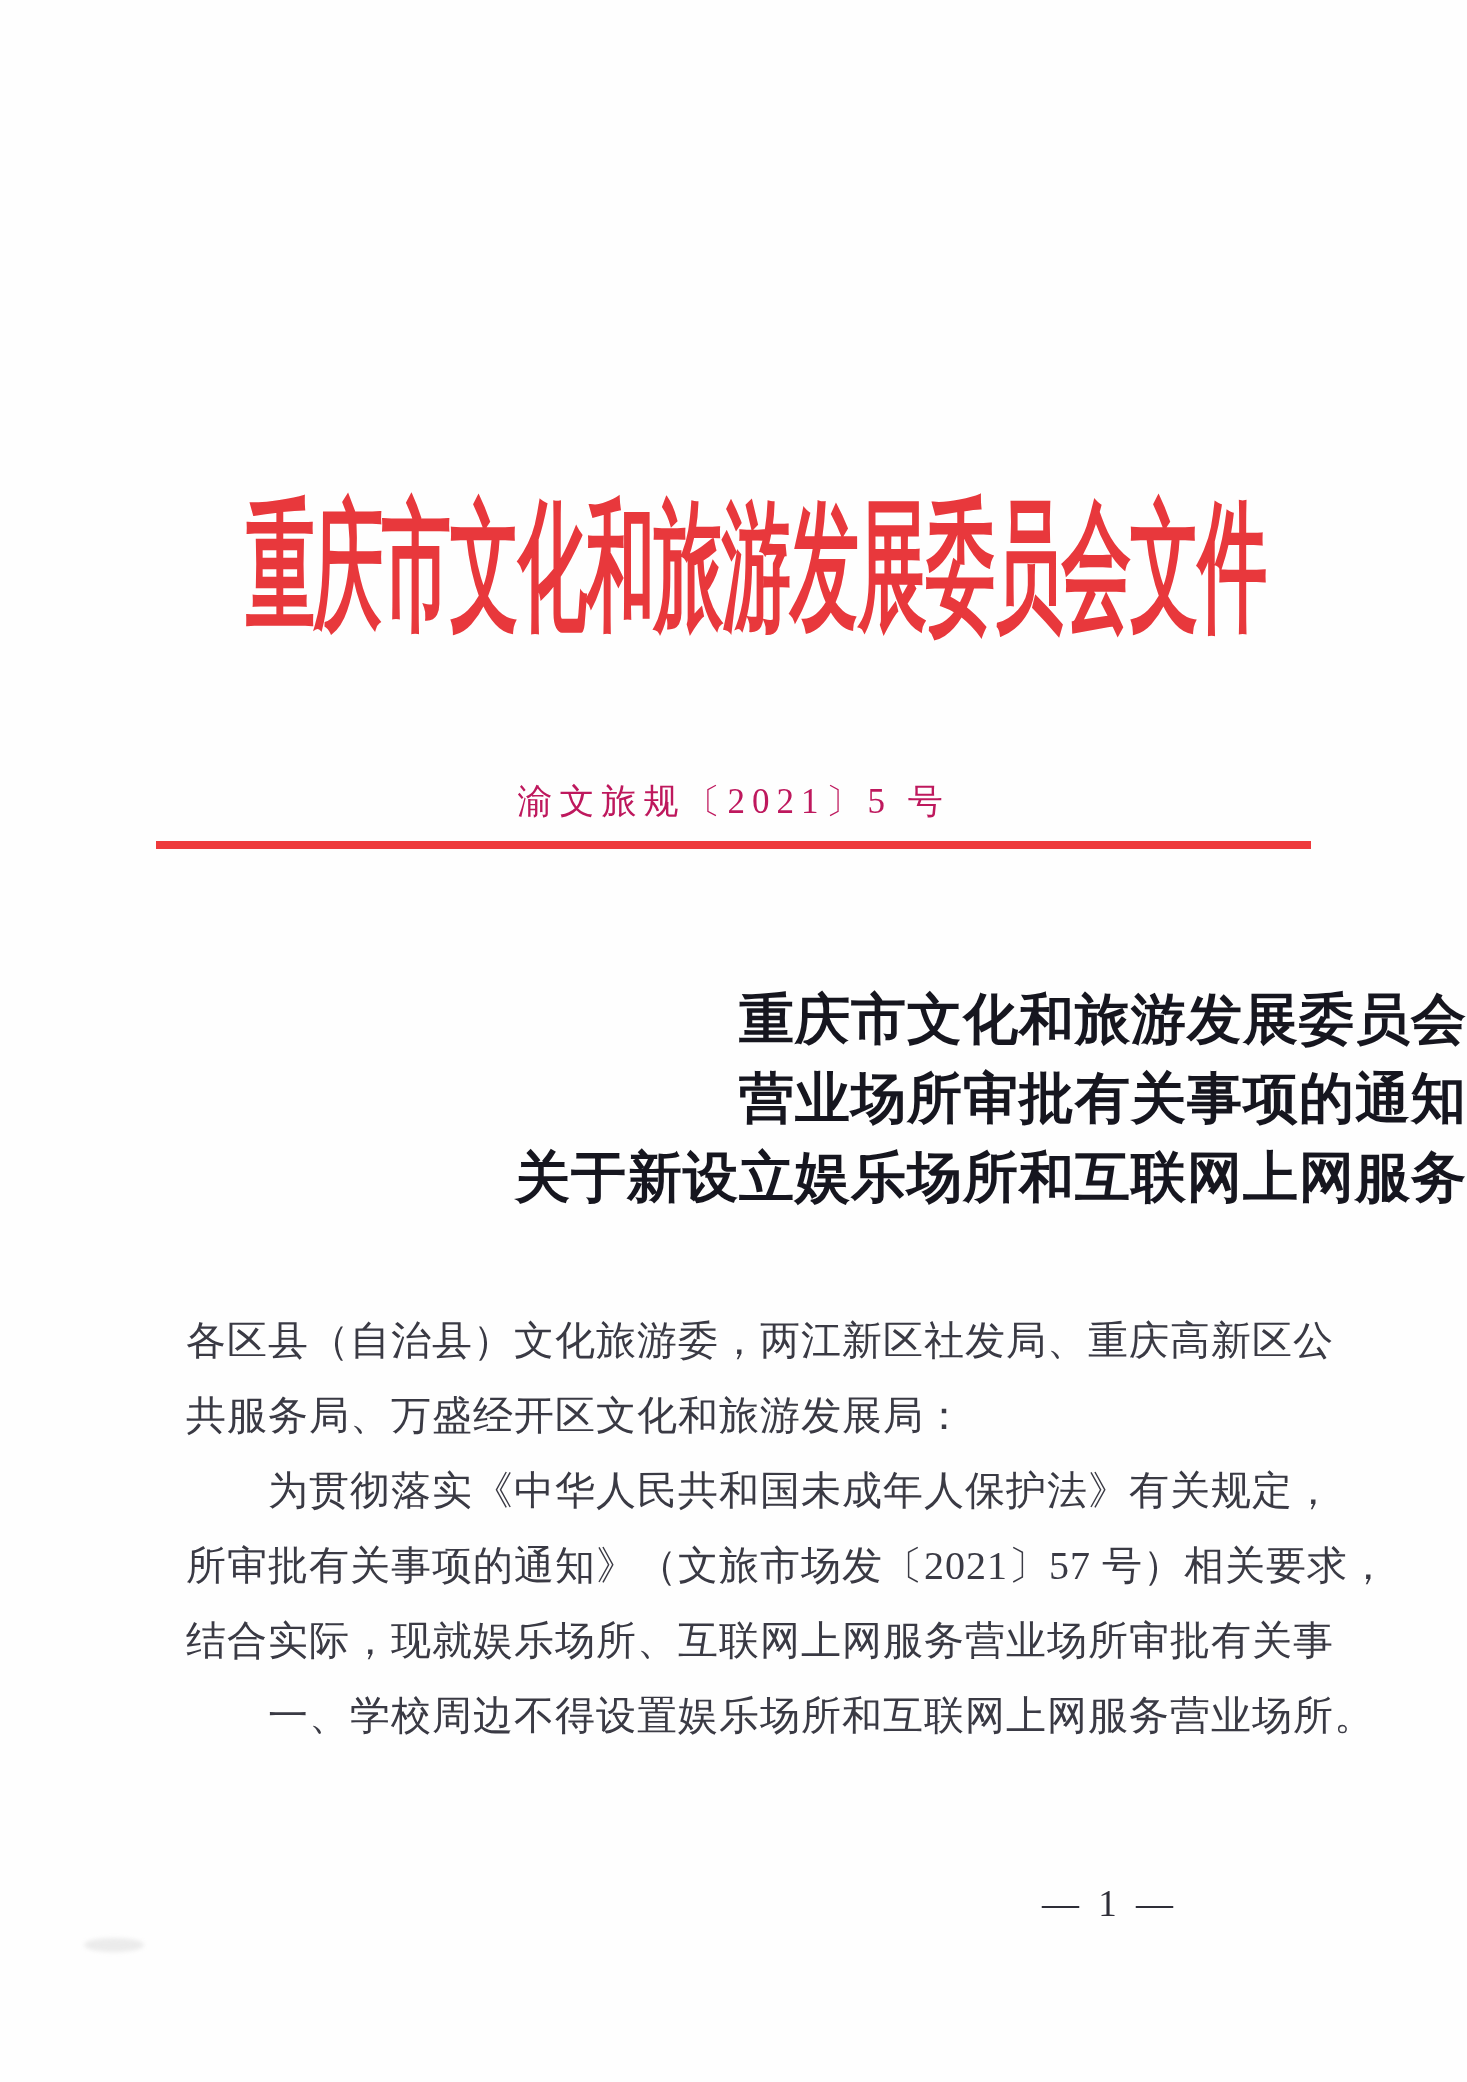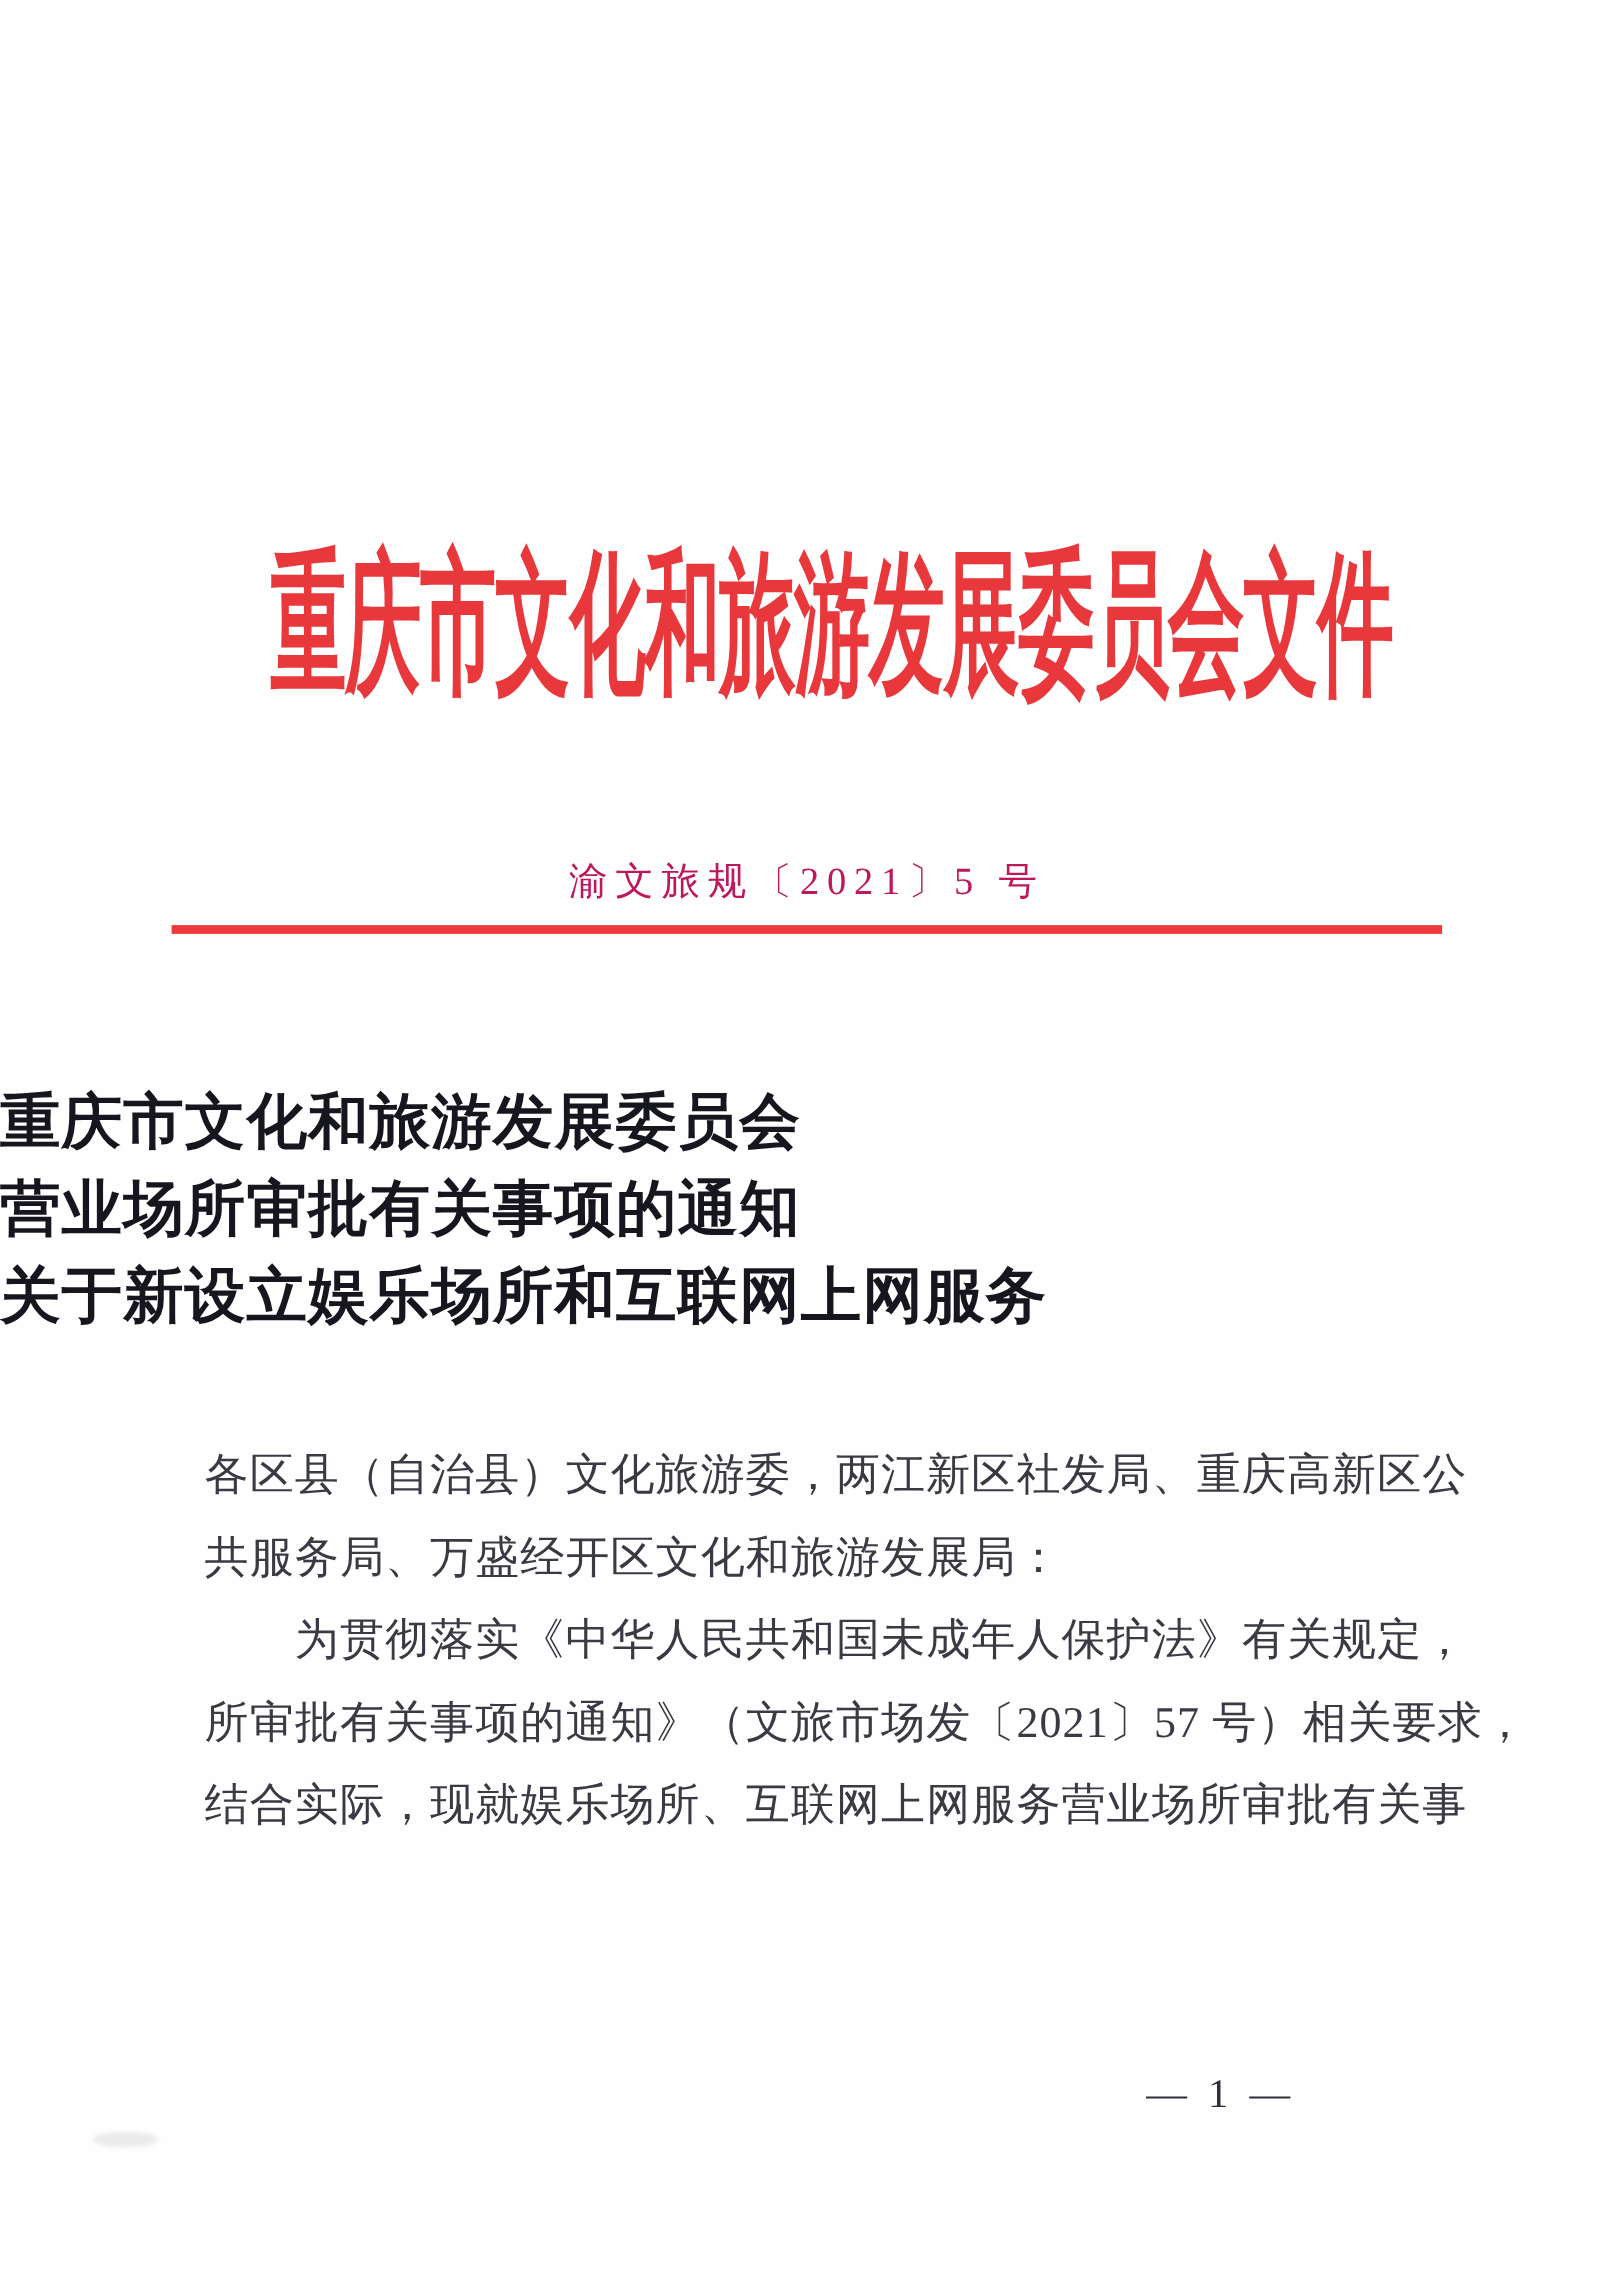--- a/index.html
+++ b/index.html
@@ -57,21 +57,21 @@
     height: 8px;
     background: var(--rule-red, #ee3a3c);
   }
 
   
   .title {
     position: absolute;
     top: 980px;
     left: 0;
     right: 0;
-    text-align: left;
+    text-align: right;
     color: #16161f;
   }
   .title-line {
     font-size: 55px;
     font-weight: bold;
     line-height: 79px;
     letter-spacing: 1px;
     white-space: nowrap;
   }
 
@@ -134,19 +134,20 @@
     <div class="title-line">营业场所审批有关事项的通知</div>
     <div class="title-line">关于新设立娱乐场所和互联网上网服务</div>
   </div>
 
   <div class="body-block">
     <div class="body-line">各区县（自治县）文化旅游委，两江新区社发局、重庆高新区公</div>
     <div class="body-line">共服务局、万盛经开区文化和旅游发展局：</div>
     <div class="body-line indent">为贯彻落实《中华人民共和国未成年人保护法》有关规定，</div>
     <div class="body-line">所审批有关事项的通知》（文旅市场发〔2021〕57 号）相关要求，</div>
     <div class="body-line">结合实际，现就娱乐场所、互联网上网服务营业场所审批有关事</div>
+    <div class="body-line indent">一、学校周边不得设置娱乐场所和互联网上网服务营业场所。</div>
   </div>
 
   <div class="pagenum">— 1 —</div>
 
   <div class="scan-smudge"></div>
 
 </div>
 
 </body></html>

